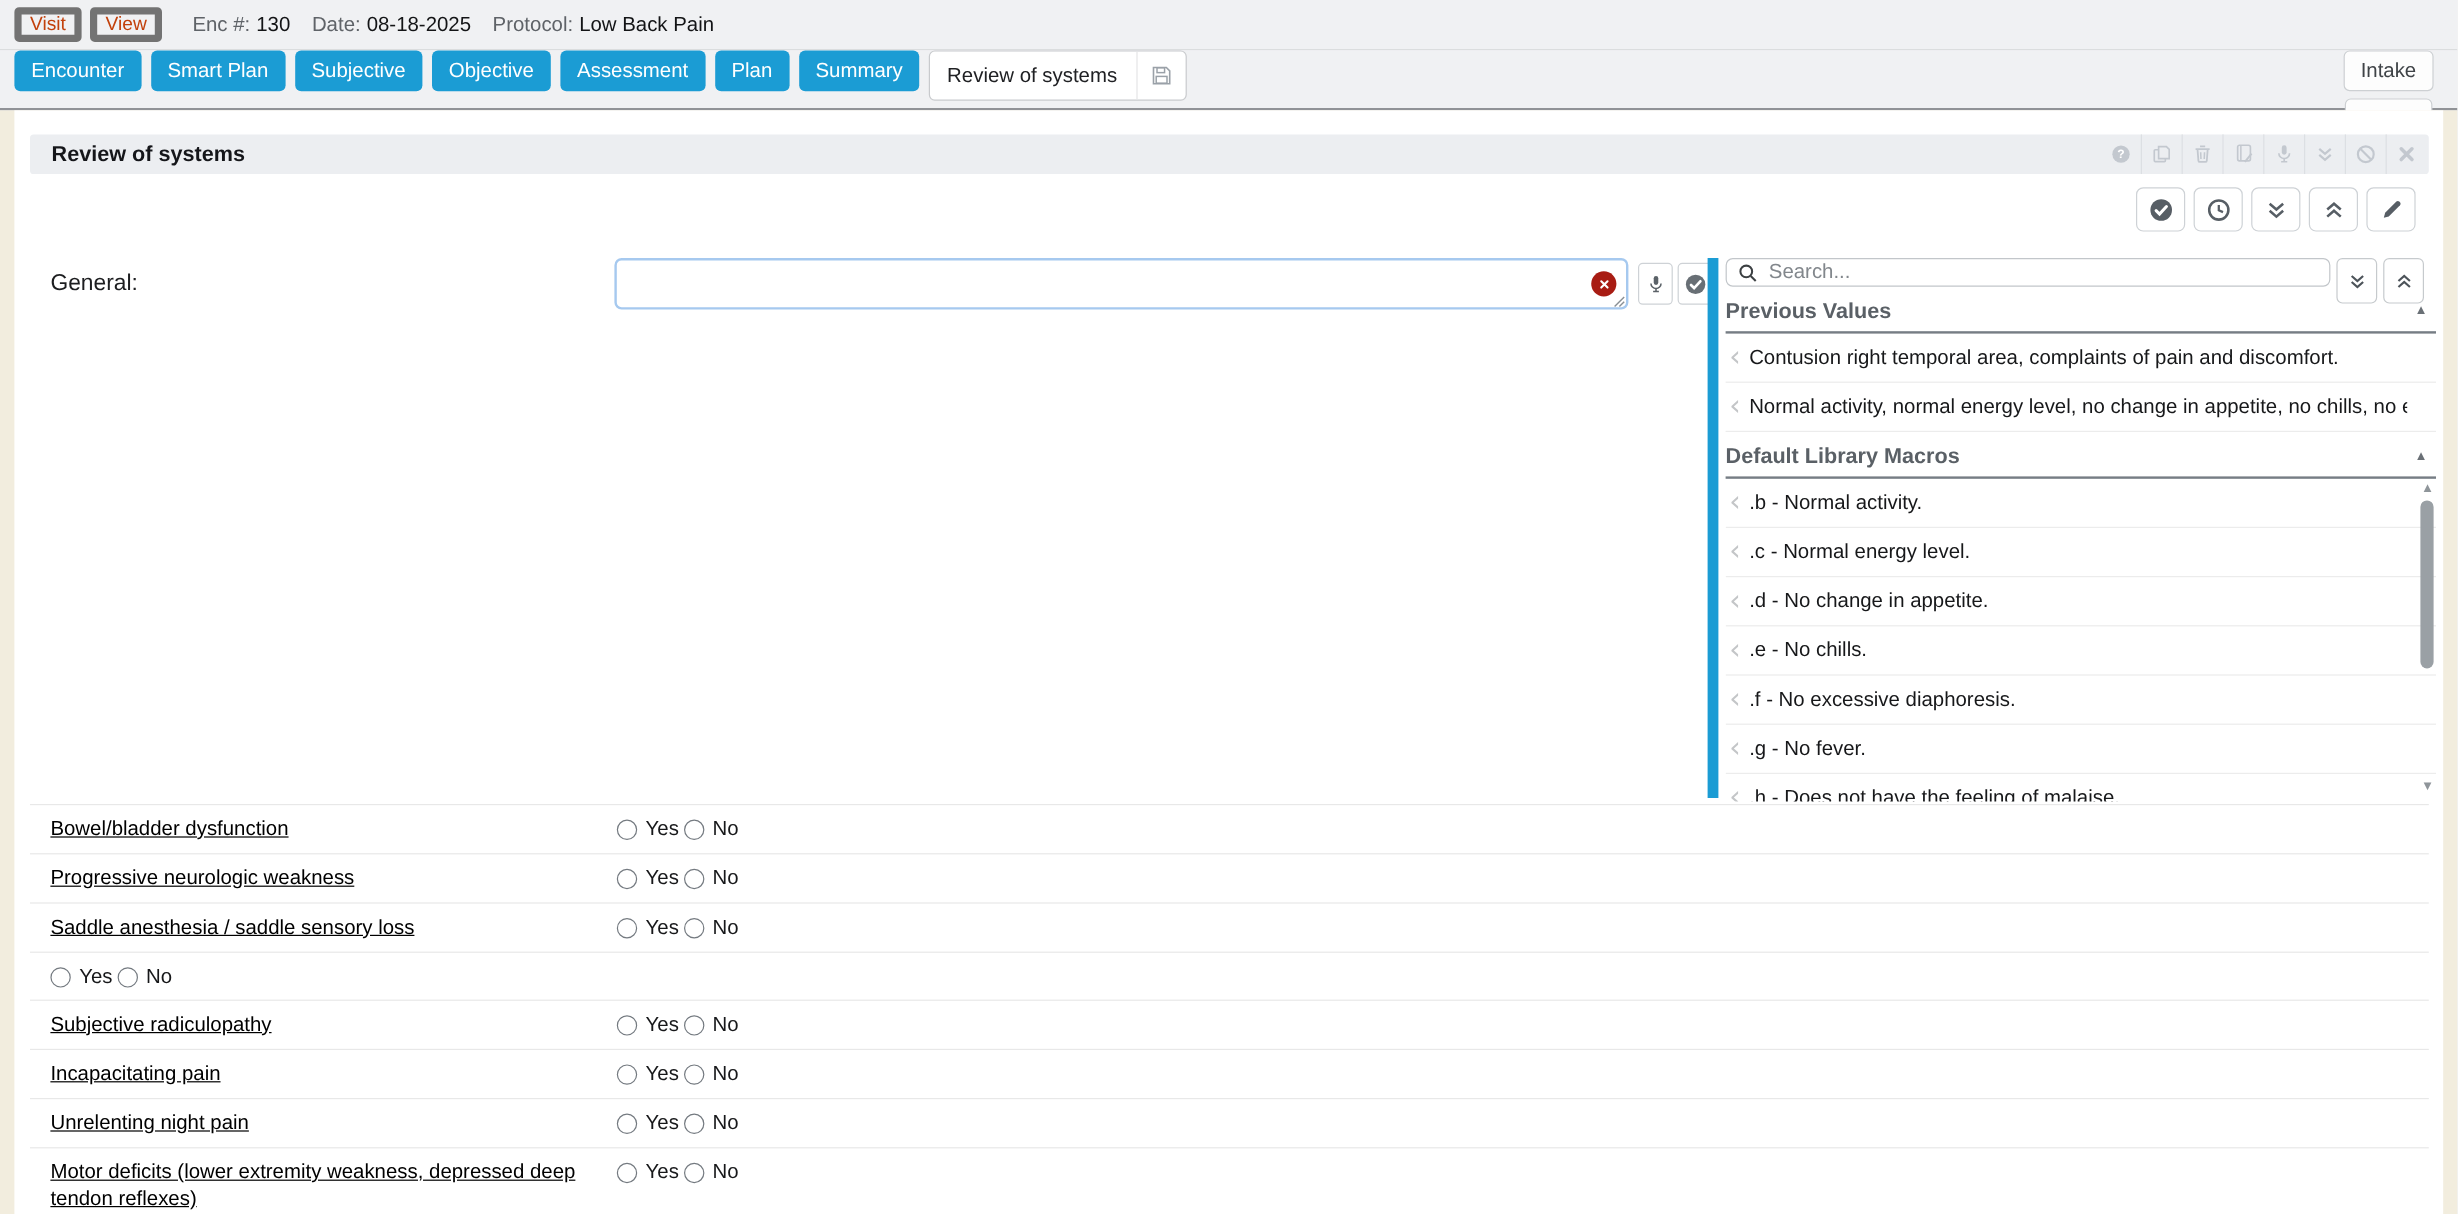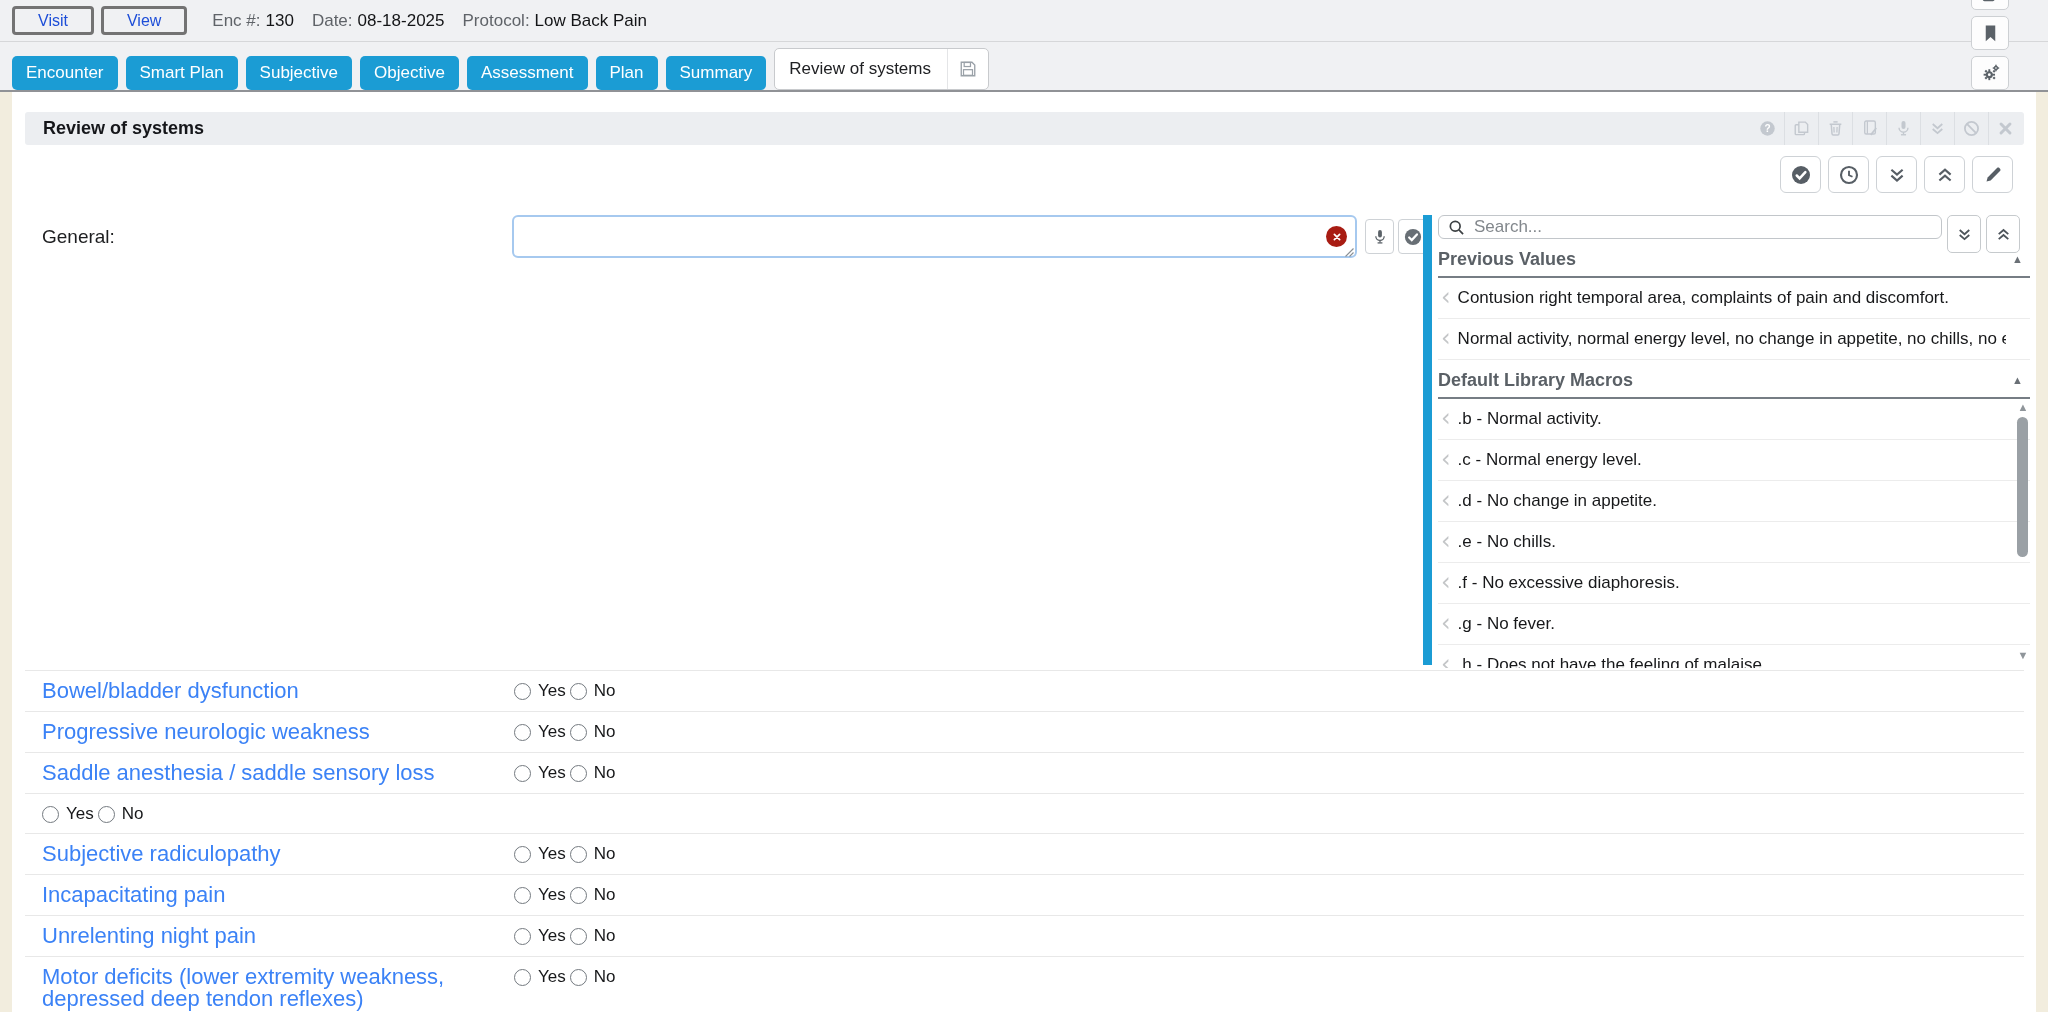--- a/index.html
+++ b/index.html
@@ -3,29 +3,29 @@
 <meta charset="utf-8">
 <style>
   * { box-sizing: border-box; }
   html,body { margin:0; padding:0; background:#e8e8e8; }
   body { font-family:"Liberation Sans", sans-serif; color:#202124; }
   .screen { position:relative; width:2048px; height:1012px; background:#fff; overflow:hidden; }
 
   
   .top-bar { position:absolute; top:0; left:0; right:0; height:42px; background:#f0f1f3;
              border-bottom:1px solid #d6d7d9; display:flex; align-items:center; padding-left:12px; font-size:17px; }
-  .tb-btn { height:29px; padding:0 23px; border:3px solid #737373; border-radius:4px; background:#f0f1f3;
-            color:#1d4ed8; font-size:16px; margin-right:7px; font-family:inherit; }
+  .tb-btn { height:29px; padding:0 7px; border:6px solid #737373; border-radius:4px; background:#f0f1f3;
+            color:#c2410c; font-size:16px; margin-right:7px; font-family:inherit; }
   .tb-group { margin-left:18px; white-space:nowrap; }
   .tb-label { color:#5f6368; }
   .tb-value { color:#131416; margin-left:5px; }
 
   
   .toolbar { position:absolute; top:42px; left:0; right:0; height:50px; background:#f0f1f3;
-             border-bottom:2px solid #909296; display:flex; align-items:flex-end; padding:0 12px; gap:8px; }
+             border-bottom:2px solid #909296; display:flex; align-items:flex-start; padding:0 12px; gap:8px; }
   .nav-tab { height:34px; padding:0 14px; background:#1b9cd4; color:#fff; border:none; border-radius:5px;
              font-size:17px; font-family:inherit; white-space:nowrap; }
   .nav-active { height:42px; display:flex; align-items:center; background:#fff; border:1px solid #c8cacd;
                 border-radius:5px; padding:0 0 0 14px; font-size:17px; color:#202124; white-space:nowrap; }
   .nav-active .tab-save { margin-left:16px; padding:0 11px; height:100%; display:flex; align-items:center;
                 border-left:1px solid #e4e5e7; color:#9aa1a8; }
   .nav-right { margin-left:auto; display:flex; gap:6px; align-items:center;flex-direction:column; }
   .stage-btn { height:34px; padding:0 13px; background:#fdfdfd; border:1px solid #cdd0d3; border-radius:5px;
                font-size:17px; color:#3f4347; font-family:inherit; white-space:nowrap; }
   .icon-btn { width:38px; height:34px; background:#fdfdfd; border:1px solid #cdd0d3; border-radius:5px;
@@ -94,21 +94,21 @@
   .mac-scrollbar { position:absolute; right:0; top:3px; width:14px; height:262px; }
   .sb-arrow { position:absolute; left:0; width:14px; text-align:center; font-size:11px; color:#8f959a;
               background:none; border:none; padding:0; line-height:1; }
   .sb-up { top:0; }
   .sb-down { top:248px; }
   .sb-thumb { position:absolute; top:15px; left:1px; width:11px; height:140px; background:#9aa0a5; border-radius:6px; cursor:grab; }
 
   
   .questions { position:absolute; left:13px; right:12px; top:578px; }
   .q-row { display:flex; align-items:flex-start; border-top:1px solid #e8e8e8; padding:9px 0 9px 17px; }
-  .q-label { width:472px; font-size:22px; color:#3b82f6; line-height:22px; }
+  .q-label { width:472px; font-size:17px; color:#000000; line-height:22px;text-decoration:underline; }
   .q-opts { display:flex; align-items:flex-end; gap:4px; padding-top:1px; }
   .q-opt { display:flex; align-items:center; gap:7px; font-size:17px; color:#17181a; cursor:pointer; }
   .q-opt input[type=radio] { appearance:none; -webkit-appearance:none; width:17px; height:17px;
         border:1px solid #747a80; border-radius:50%; margin:0; background:#fff; }
 </style>
 </head>
 <body>
 
 <svg width="0" height="0" style="position:absolute" aria-hidden="true">
   <defs>

